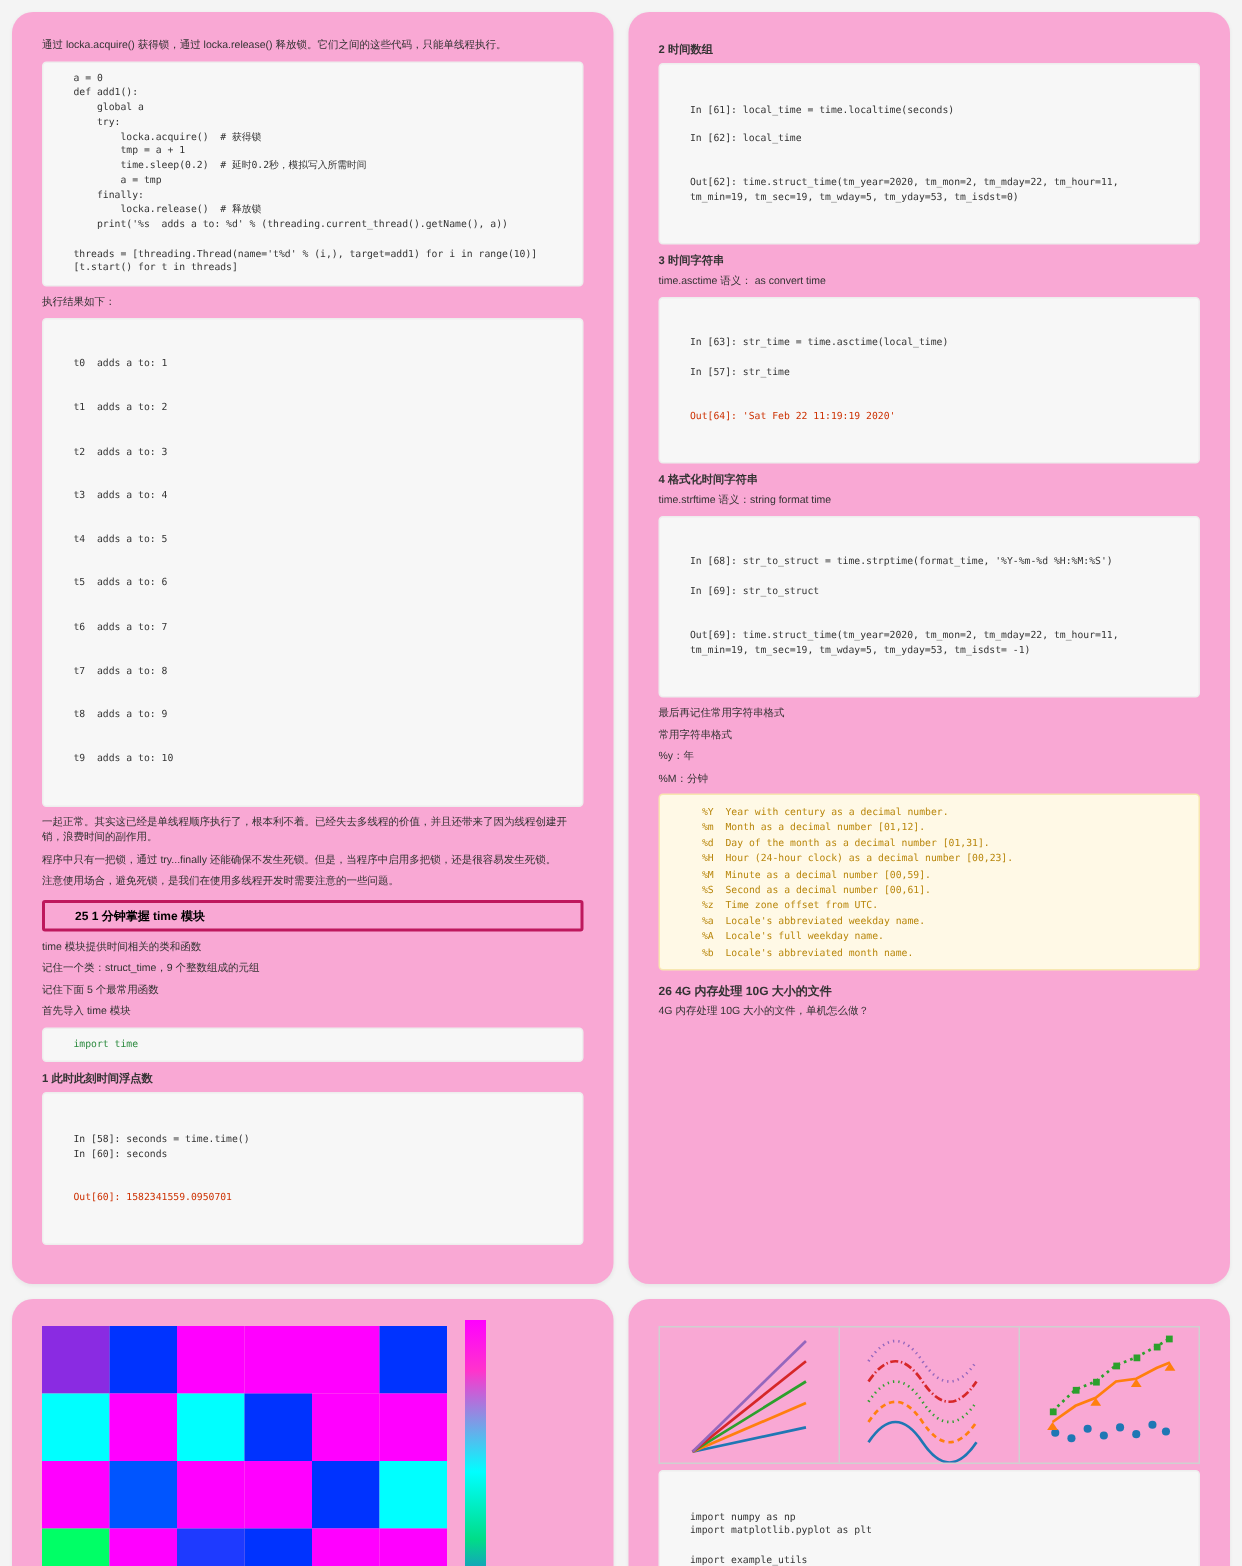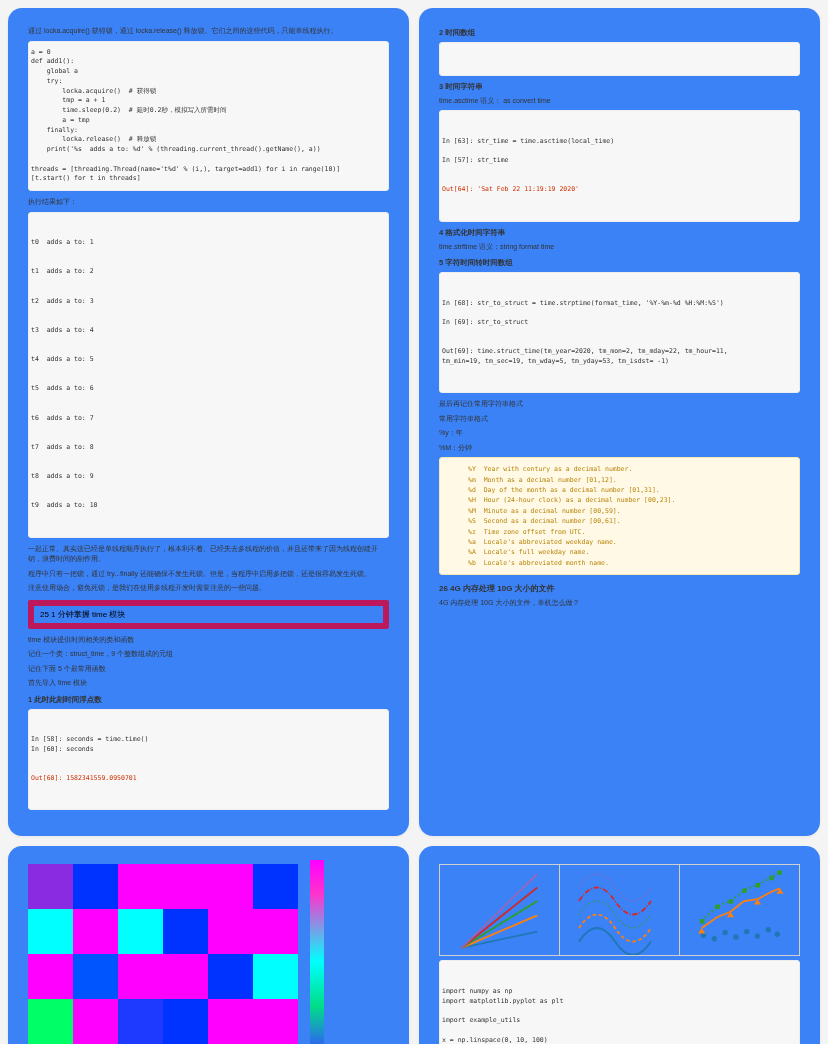--- a/index.html
+++ b/index.html
@@ -13,50 +13,50 @@
   }
   .grid {
     display: grid;
     grid-template-columns: 1fr 1fr;
     grid-template-rows: auto auto;
     gap: 10px;
     padding: 8px;
     box-sizing: border-box;
   }
   .page {
-    background: #3b82f6;
+    background: #f9a8d4;
     border-radius: 14px;
     padding: 14px 20px 20px 20px;
     box-sizing: border-box;
     box-shadow: 0 1px 3px rgba(0,0,0,0.06);
     overflow: hidden;
   }
   .page p { margin: 4px 0; line-height: 1.5; }
   .codebox {
     background: #f7f7f7;
     border: 1px solid #eee;
     border-radius: 3px;
-    padding: 6px 2px;
+    padding: 6px 20px;
     margin: 4px 0 6px 0;
     font-family: Menlo, Consolas, monospace;
     font-size: 6.5px;
     white-space: pre-wrap;
     line-height: 1.5;
     color: #333;
   }
   .codebox .kw { color: #2b8a3e; }
   .out-red { color: #cc3000; }
   .h-bold { font-weight: 700; font-size: 8px; margin: 8px 0 4px 0; }
   .h-mid  { font-weight: 700; font-size: 7.5px; margin: 6px 0 2px 0; }
   .boxed-title {
-    border: 6px solid #be185d;
+    border: 2px solid #be185d;
     color: #000;
-    font-weight: 400;
+    font-weight: 700;
     font-size: 8px;
-    padding: 3px 6px;
+    padding: 3px 20px;
     display: block;
     margin: 6px 0;
     border-radius: 2px;
   }
   .yellowbox {
     background: #fff9e6;
     border: 1px solid #f7e7b0;
     border-radius: 3px;
     padding: 6px 28px;
     font-family: Menlo, Consolas, monospace;
@@ -137,48 +137,53 @@
     <p>程序中只有一把锁，通过 try...finally 还能确保不发生死锁。但是，当程序中启用多把锁，还是很容易发生死锁。</p>
     <p>注意使用场合，避免死锁，是我们在使用多线程开发时需要注意的一些问题。</p>
 
     <div class="boxed-title">25 1 分钟掌握 time 模块</div>
 
     <p>time 模块提供时间相关的类和函数</p>
     <p>记住一个类：struct_time，9 个整数组成的元组</p>
     <p>记住下面 5 个最常用函数</p>
     <p>首先导入 time 模块</p>
 
+    <div class="codebox"><span class="kw">import time</span></div>
 
     <div class="h-mid">1 此时此刻时间浮点数</div>
     <div class="codebox">
       <div style="white-space:pre">In [58]: seconds = time.time()
 In [60]: seconds</div>
       <div class="out-red">Out[60]: 1582341559.0950701</div>
     </div>
   </div>
 
   <div class="page">
 
     <div class="h-mid">2 时间数组</div>
     <div class="codebox">
+      <div style="white-space:pre">In [61]: local_time = time.localtime(seconds)
+
+In [62]: local_time</div>
+      <div>Out[62]: time.struct_time(tm_year=2020, tm_mon=2, tm_mday=22, tm_hour=11,
+tm_min=19, tm_sec=19, tm_wday=5, tm_yday=53, tm_isdst=0)</div>
     </div>
 
     <div class="h-mid">3 时间字符串</div>
     <p>time.asctime      语义： as convert time</p>
     <div class="codebox">
       <div style="white-space:pre">In [63]: str_time = time.asctime(local_time)
 
 In [57]: str_time</div>
       <div class="out-red">Out[64]: 'Sat Feb 22 11:19:19 2020'</div>
     </div>
 
     <div class="h-mid">4 格式化时间字符串</div>
     <p>time.strftime    语义：string format time</p>
 
-    <div class="h-mid">5 字符时间转时间数组</div>
     <div class="codebox">
       <div style="white-space:pre">In [68]: str_to_struct = time.strptime(format_time, '%Y-%m-%d %H:%M:%S')
 
 In [69]: str_to_struct</div>
       <div>Out[69]: time.struct_time(tm_year=2020, tm_mon=2, tm_mday=22, tm_hour=11,
 tm_min=19, tm_sec=19, tm_wday=5, tm_yday=53, tm_isdst= -1)</div>
     </div>
 
     <p>最后再记住常用字符串格式</p>
     <p>常用字符串格式</p>

